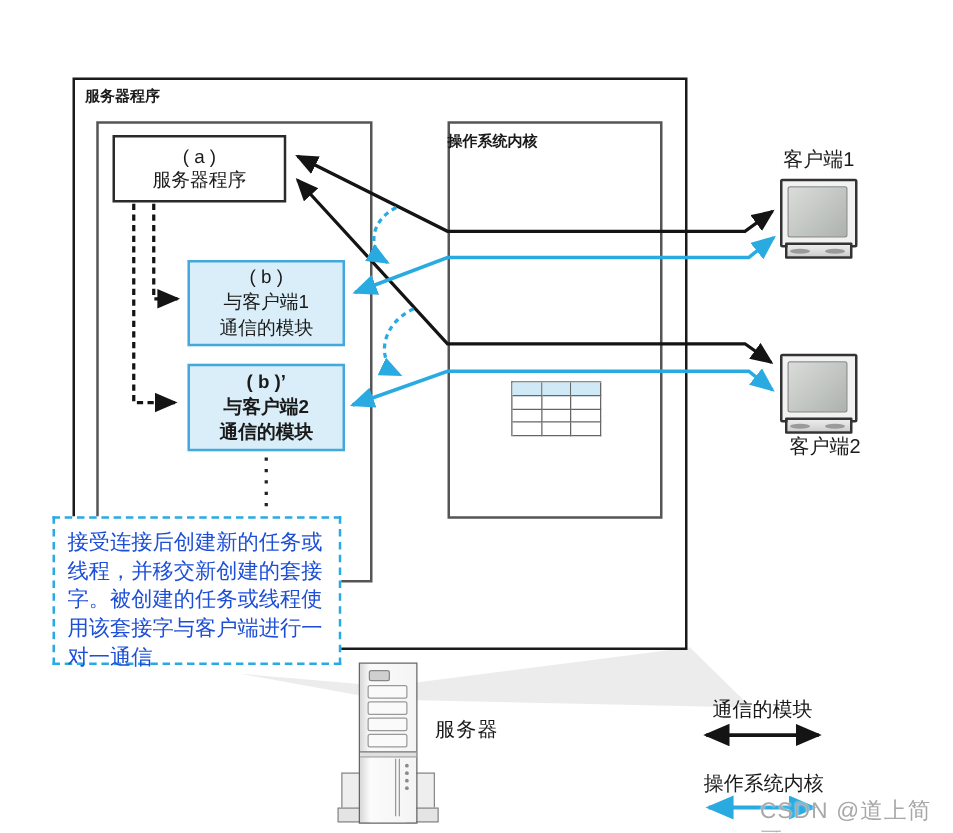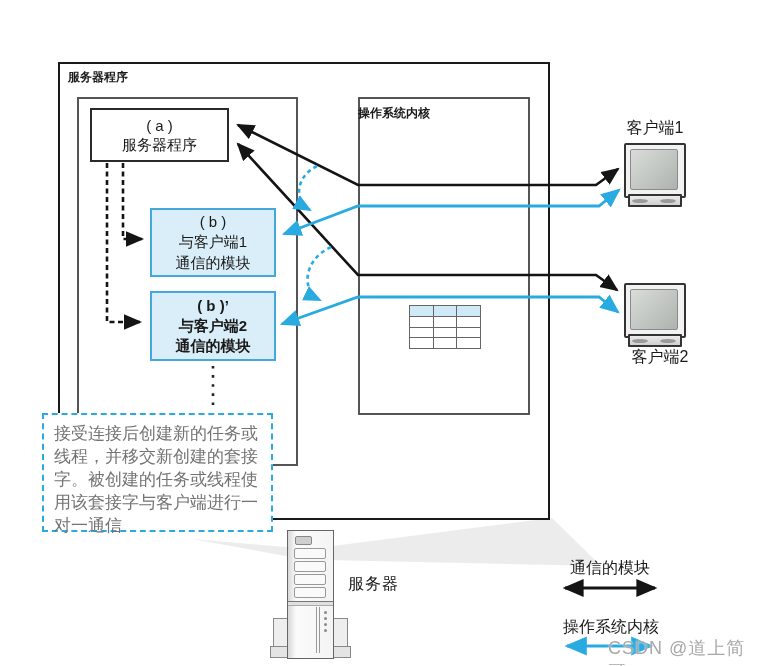--- a/index.html
+++ b/index.html
@@ -8,21 +8,21 @@
   .abs{position:absolute;box-sizing:border-box;}
   .svglayer{position:absolute;left:0;top:0;width:762px;height:666px;pointer-events:none;}
   .box{border:2px solid #1a1a1a;background:transparent;}
   .thinbox{border:2px solid #555;}
   .modbox{background:#d9eef8;border:2px solid #45a8dc;display:flex;flex-direction:column;
           align-items:center;justify-content:center;text-align:center;line-height:1.35;}
   .modline{font-size:15px;}
   .bold{font-weight:bold;}
   .title{font-weight:bold;font-size:12px;}
   .note{background:#fff;border:2px dashed #29abe2;font-size:17px;line-height:23px;
-        padding:7px 10px;color:#737373;}
+        padding:7px 10px;color:#1d4ed8;}
   .lbl{font-size:16px;}
   .ktable{display:grid;grid-template-columns:repeat(3,1fr);grid-template-rows:repeat(4,1fr);
           border-top:1px solid #666;border-left:1px solid #666;background:#fff;}
   .ktable .c{border-right:1px solid #666;border-bottom:1px solid #666;}
   .ktable .hd{background:#cfe9f6;}
   
   .monitor{width:62px;height:66px;}
   .mframe{position:absolute;left:0;top:0;width:58px;height:51px;border:2px solid #333;
           border-radius:2px;background:#f2f2f2;}
   .mscreen{position:absolute;left:6px;top:6px;width:46px;height:39px;border:1px solid #8a8a8a;

